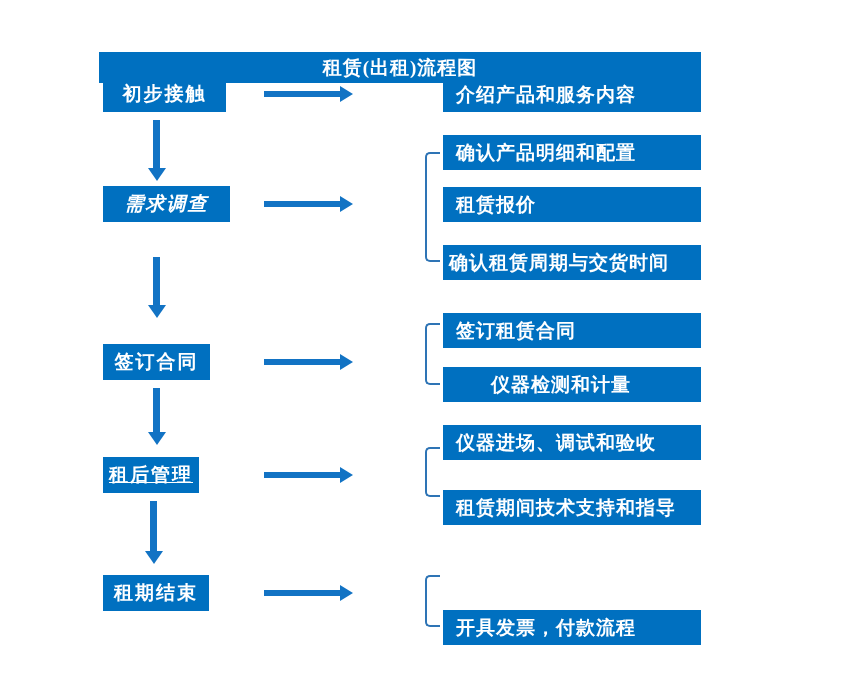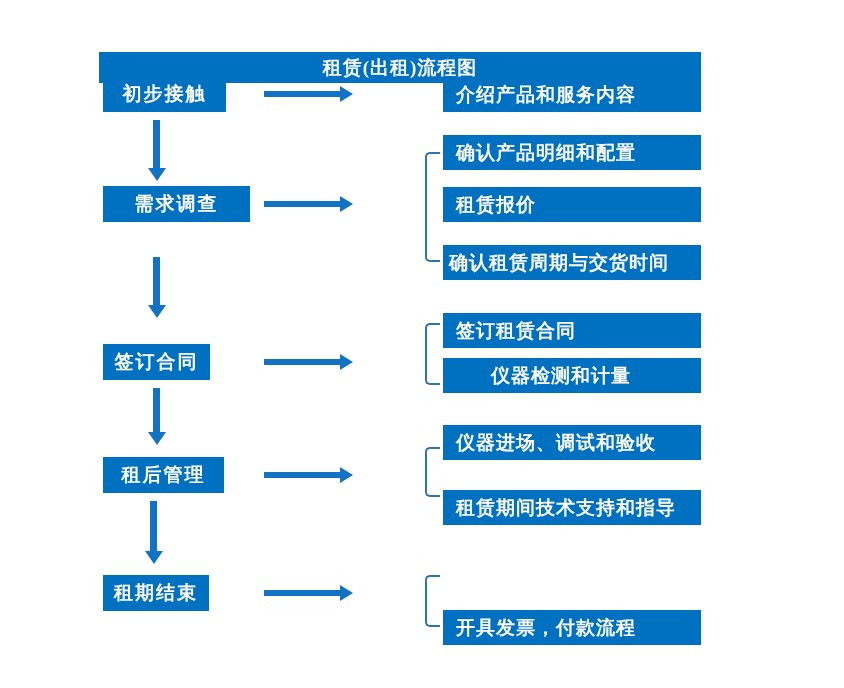--- a/index.html
+++ b/index.html
@@ -68,23 +68,23 @@
   }
 </style>
 </head>
 <body>
 
 <div class="canvas">
 
   <div class="title-bar">租赁(出租)流程图</div>
 
   <div class="step-box" style="left:103px;top:76px;width:123px;">初步接触</div>
-  <div class="step-box" style="left:103px;top:186px;width:147px;">需求调查</div>
+  <div class="step-box" style="left:103px;top:186px;width:127px;font-style:italic;">需求调查</div>
   <div class="step-box" style="left:103px;top:344px;width:107px;">签订合同</div>
-  <div class="step-box" style="left:103px;top:457px;width:121px;">租后管理</div>
+  <div class="step-box" style="left:103px;top:457px;width:96px;text-decoration:underline;">租后管理</div>
   <div class="step-box" style="left:103px;top:575px;width:106px;">租期结束</div>
 
   <div class="v-arrow" style="left:153px;top:120px;height:48px;"></div>
   <div class="v-arrow" style="left:153px;top:257px;height:48px;"></div>
   <div class="v-arrow" style="left:153px;top:388px;height:44px;"></div>
   <div class="v-arrow" style="left:150px;top:501px;height:50px;"></div>
 
   <div class="h-arrow" style="left:264px;top:91px;"></div>
   <div class="h-arrow" style="left:264px;top:201px;"></div>
   <div class="h-arrow" style="left:264px;top:359px;"></div>
@@ -96,20 +96,20 @@
   <div class="bracket" style="top:447px;height:50px;"></div>
   <div class="bracket" style="top:575px;height:52px;"></div>
 
   <div class="detail-box" style="top:77px;">介绍产品和服务内容</div>
 
   <div class="detail-box" style="top:135px;">确认产品明细和配置</div>
   <div class="detail-box" style="top:187px;">租赁报价</div>
   <div class="detail-box" style="top:245px;padding-left:6px;">确认租赁周期与交货时间</div>
 
   <div class="detail-box" style="top:313px;">签订租赁合同</div>
-  <div class="detail-box" style="top:358px;padding-left:48px;">仪器检测和计量</div>
+  <div class="detail-box" style="top:367px;padding-left:48px;">仪器检测和计量</div>
 
   <div class="detail-box" style="top:425px;">仪器进场、调试和验收</div>
   <div class="detail-box" style="top:490px;">租赁期间技术支持和指导</div>
 
   <div class="detail-box" style="top:610px;">开具发票，付款流程</div>
 
 </div>
 
 </body></html>

